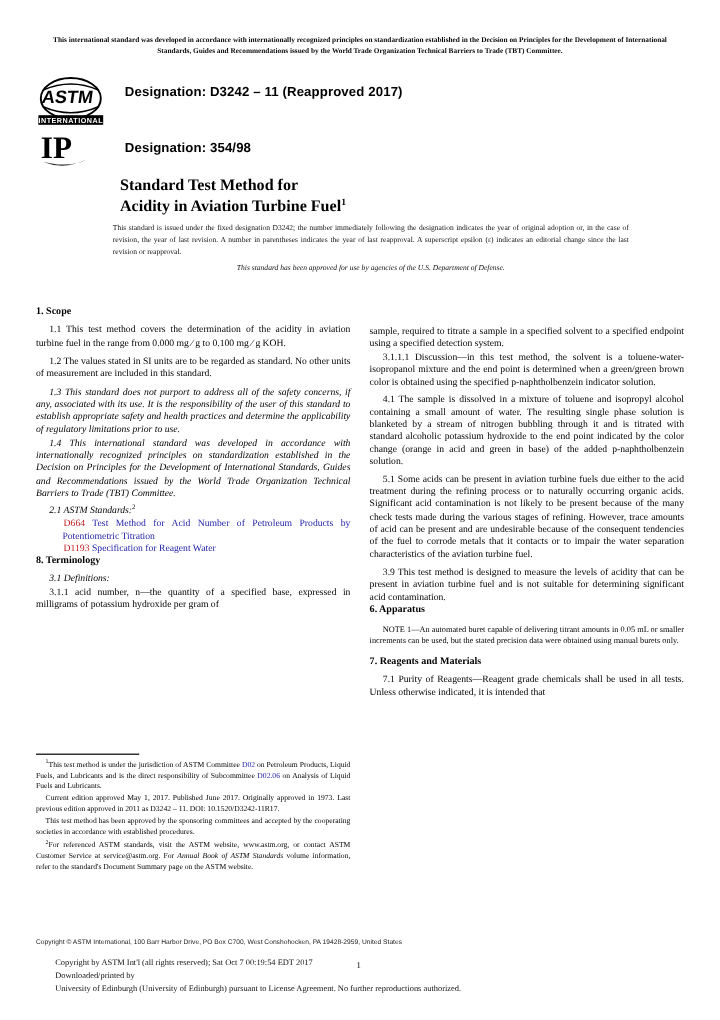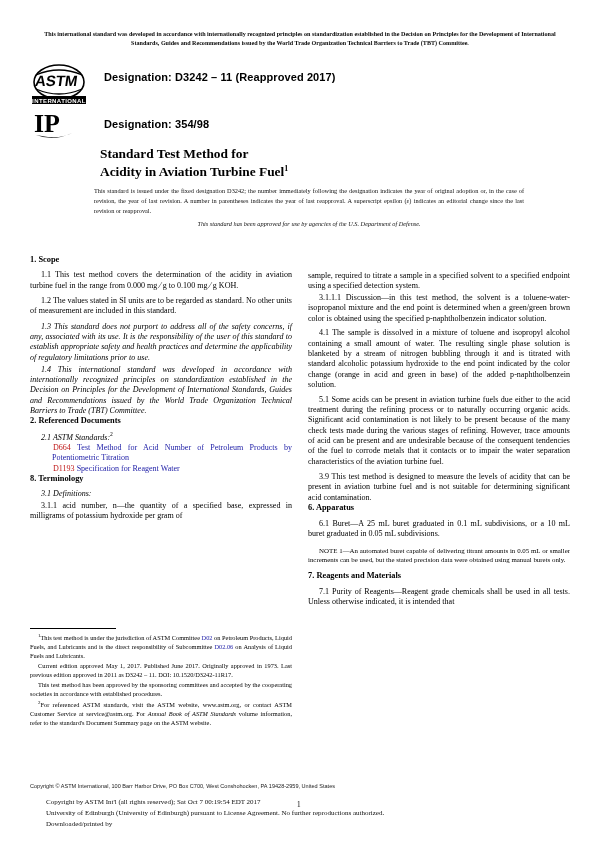--- a/index.html
+++ b/index.html
@@ -273,21 +273,20 @@
   </div>
 
   <div class="col col-left">
 
     <h2 class="sec">1. Scope</h2>
     <p class="para" style="margin-top:4.5px">1.1 This test method covers the determination of the acidity in aviation turbine fuel in the range from 0.000 mg ⁄ g to 0.100 mg ⁄ g KOH.</p>
     <p class="para">1.2 The values stated in SI units are to be regarded as standard. No other units of measurement are included in this standard.</p>
     <p class="para allital">1.3 This standard does not purport to address all of the safety concerns, if any, associated with its use. It is the responsibility of the user of this standard to establish appropriate safety and health practices and determine the applicability of regulatory limitations prior to use.</p>
     <p class="para allital" style="margin-top:1.5px">1.4 This international standard was developed in accordance with internationally recognized principles on standardization established in the Decision on Principles for the Development of International Standards, Guides and Recommendations issued by the World Trade Organization Technical Barriers to Trade (TBT) Committee.</p>
 
-    <h2 class="sec sec-gap-before">2. Referenced Documents</h2>
     <p class="para" style="margin-top:4.0px"><span class="it">2.1 ASTM Standards:</span><span class="sup-num">2</span></p>
 
     <p class="ref-hang"><span class="ref-num">D664</span> <span class="ref-title">Test Method for Acid Number of Petroleum Products by Potentiometric Titration</span></p>
     <p class="ref-hang"><span class="ref-num">D1193</span> <span class="ref-title">Specification for Reagent Water</span></p>
 
     <h2 class="sec sec-gap-before">8. Terminology</h2>
     <p class="para it" style="margin-top:4.0px">3.1 Definitions:</p>
     <p class="para" style="margin-top:1.2px">3.1.1 acid number, n—the quantity of a specified base, expressed in milligrams of potassium hydroxide per gram of</p>
   </div>
 
@@ -303,29 +302,28 @@
 
     <p class="para noindent">sample, required to titrate a sample in a specified solvent to a specified endpoint using a specified detection system.</p>
     <p class="para" style="margin-top:1.2px">3.1.1.1 Discussion—in this test method, the solvent is a toluene-water-isopropanol mixture and the end point is determined when a green/green brown color is obtained using the specified p-naphtholbenzein indicator solution.</p>
 
     <p class="para" style="margin-top:4.5px">4.1 The sample is dissolved in a mixture of toluene and isopropyl alcohol containing a small amount of water. The resulting single phase solution is blanketed by a stream of nitrogen bubbling through it and is titrated with standard alcoholic potassium hydroxide to the end point indicated by the color change (orange in acid and green in base) of the added p-naphtholbenzein solution.</p>
 
     <p class="para" style="margin-top:4.5px">5.1 Some acids can be present in aviation turbine fuels due either to the acid treatment during the refining process or to naturally occurring organic acids. Significant acid contamination is not likely to be present because of the many check tests made during the various stages of refining. However, trace amounts of acid can be present and are undesirable because of the consequent tendencies of the fuel to corrode metals that it contacts or to impair the water separation characteristics of the aviation turbine fuel.</p>
     <p class="para">3.9 This test method is designed to measure the levels of acidity that can be present in aviation turbine fuel and is not suitable for determining significant acid contamination.</p>
 
     <h2 class="sec sec-gap-before">6. Apparatus</h2>
-    <p class="para" style="margin-top:4.5px">6.1 Buret—A 25 mL buret graduated in 0.1 mL subdivisions, or a 10 mL buret graduated in 0.05 mL subdivisions.</p>
 
     <p class="note-block"><span class="note-label">NOTE 1—</span><span>An automated buret capable of delivering titrant amounts in 0.05 mL or smaller increments can be used, but the stated precision data were obtained using manual burets only.</span></p>
 
     <h2 class="sec">7. Reagents and Materials</h2>
     <p class="para" style="margin-top:4.5px">7.1 Purity of Reagents—Reagent grade chemicals shall be used in all tests. Unless otherwise indicated, it is intended that</p>
   </div>
 
   <div class="copyright-bar">Copyright © ASTM International, 100 Barr Harbor Drive, PO Box C700, West Conshohocken, PA 19428-2959, United States</div>
   <div class="dl-block">
     <div>Copyright by ASTM Int'l (all rights reserved); Sat Oct  7 00:19:54 EDT 2017</div>
+    <div>Downloaded/printed by</div>
     <div>University of Edinburgh (University of Edinburgh) pursuant to License Agreement. No further reproductions authorized.</div>
-    <div>Downloaded/printed by</div>
   </div>
   <div class="page-number">1</div>
 
 </div>
 
 </body></html>

